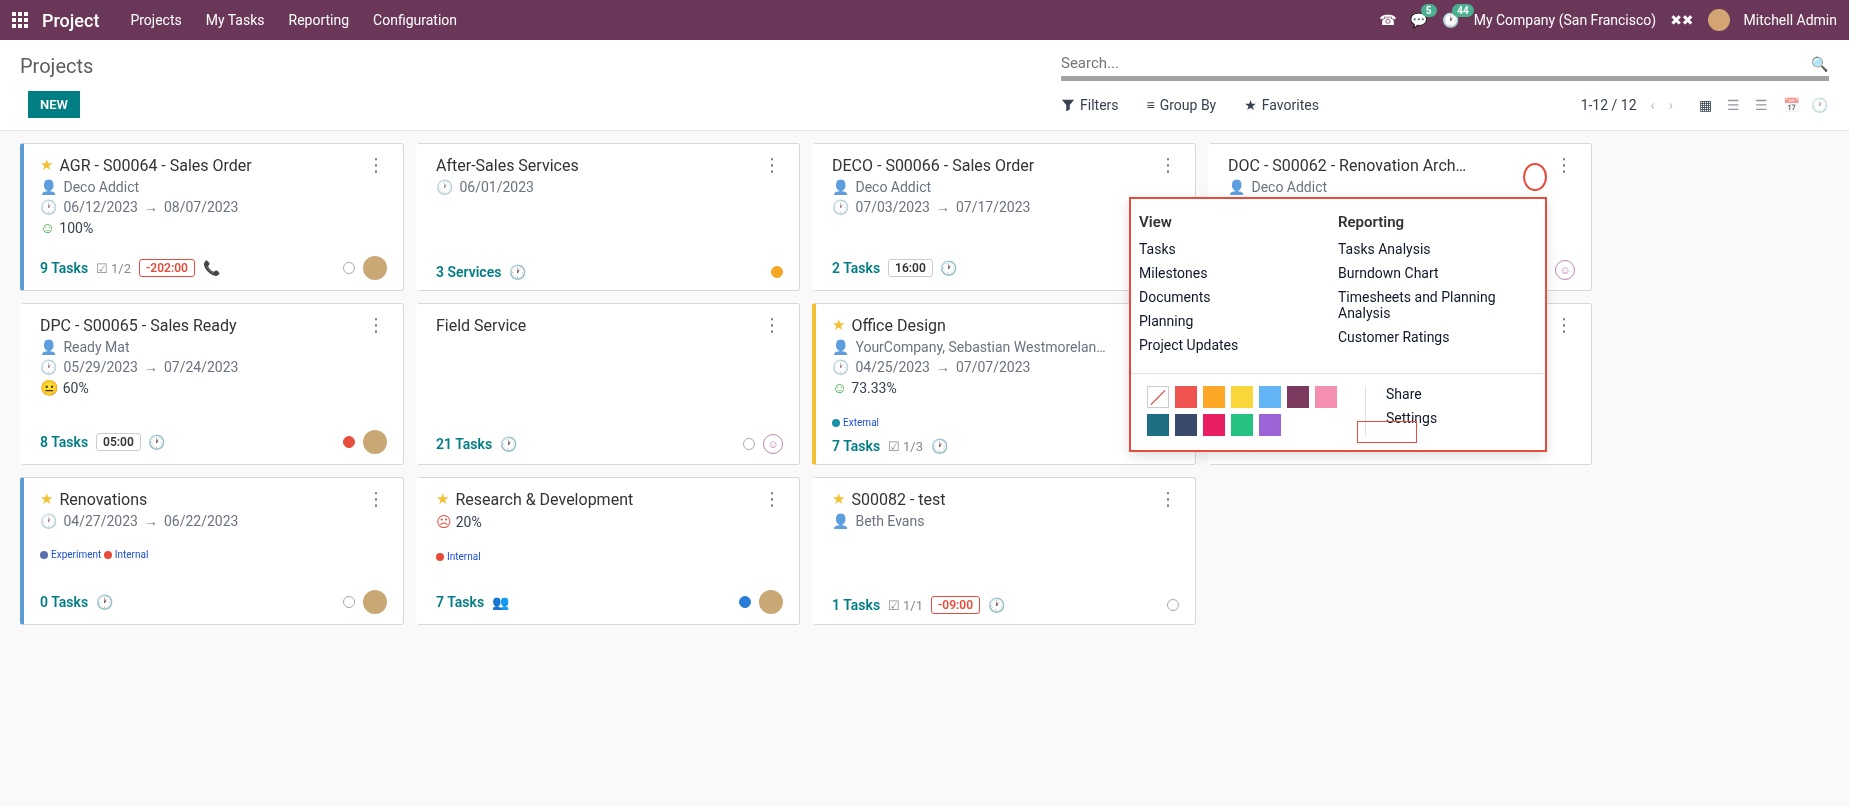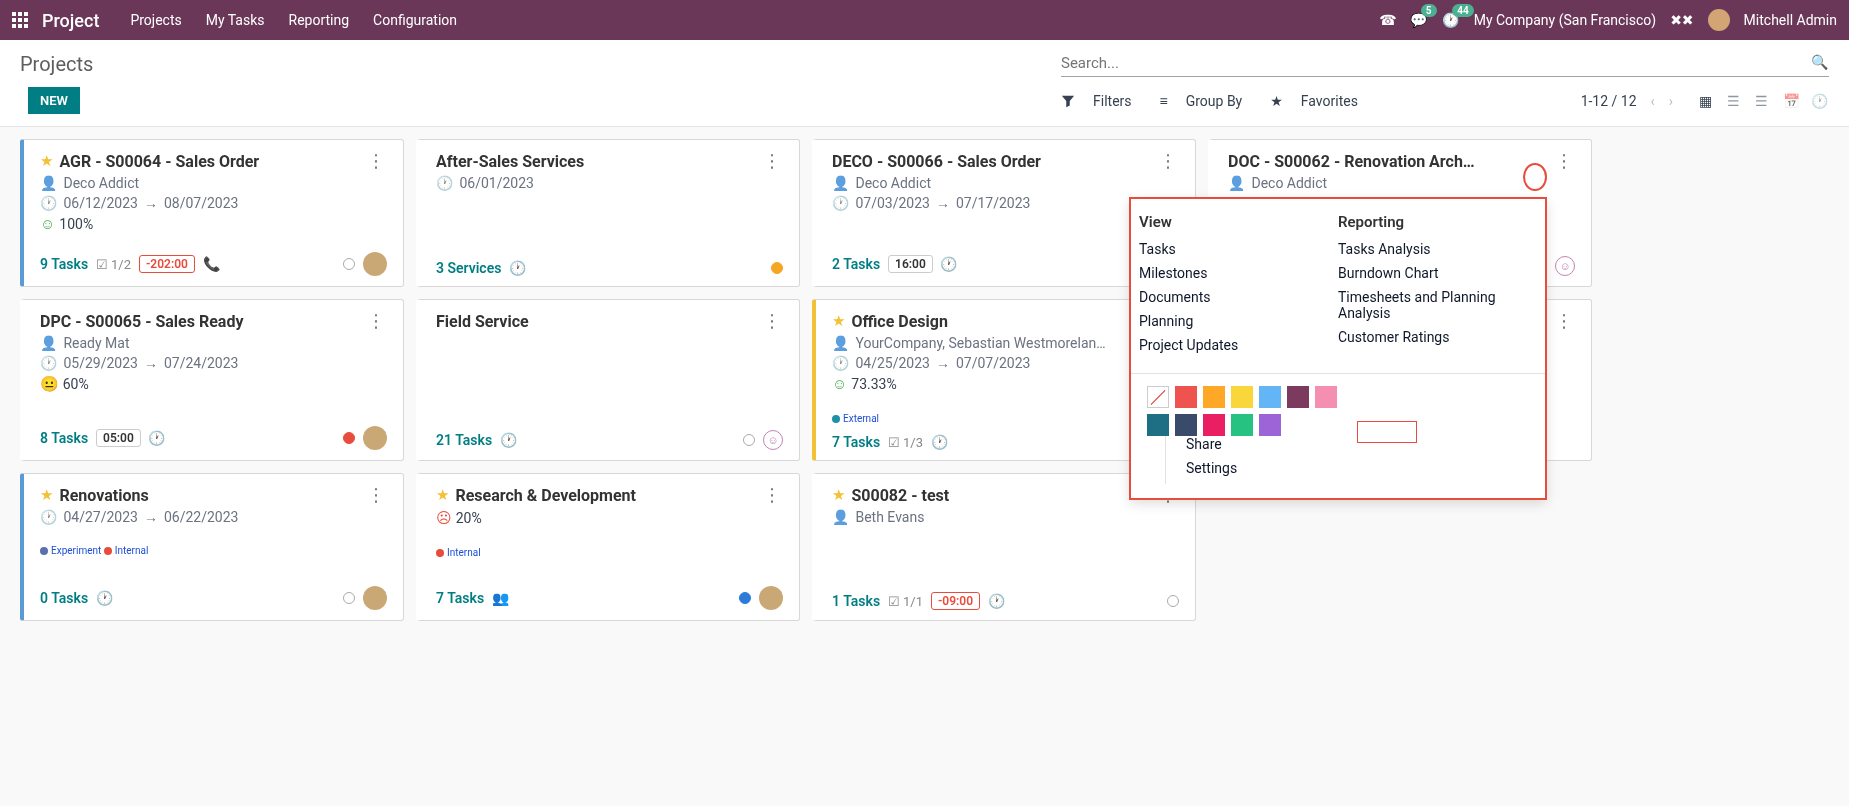--- a/index.html
+++ b/index.html
@@ -12,38 +12,38 @@
 .nav-links { display:flex; gap:24px; }
 .nav-links a { color:#fff; text-decoration:none; font-size:14px; }
 .nav-right { margin-left:auto; display:flex; align-items:center; gap:14px; }
 .badge-wrap { position:relative; }
 .badge { position:absolute; top:-8px; left:10px; background:#4caf90; color:#fff; font-size:10px; padding:1px 5px; border-radius:8px; font-weight:600; }
 .avatar-sm { width:22px; height:22px; border-radius:50%; background:#d4a574; display:inline-block; }
 
 .cp { background:#fff; padding:10px 20px 12px; border-bottom:1px solid #e5e5e5; }
 .cp-row1 { display:flex; align-items:center; justify-content:space-between; margin-bottom:10px; }
 .bc { font-size:20px; color:#5f5e5e; }
-.search-box { width:768px; border-bottom:1px solid #a3a3a3; display:flex; align-items:flex-start; padding:4px 0; }
+.search-box { width:768px; border-bottom:5px solid #a3a3a3; display:flex; align-items:flex-end; padding:4px 0; }
 .search-box input { border:none; outline:none; font-size:15px; flex:1; background:transparent; }
 .cp-row2 { display:flex; align-items:center;padding-left:8px; }
 .btn-new { background:#017e84; color:#fff; border:none; padding:6px 12px; font-weight:600; font-size:13px; cursor:pointer; }
 .search-opts { margin-left:auto; display:flex; gap:28px; width:768px; align-items:center; }
-.opt { display:flex; align-items:center; gap:18px; color:#374151; cursor:pointer; }
+.opt { display:flex; align-items:center; gap:5px; color:#374151; cursor:pointer; }
 .pager-wrap { margin-left:auto; display:flex; align-items:center; gap:14px; }
 .view-icons { display:flex; gap:10px; margin-left:12px; }
 .view-icons .vi { width:18px; height:16px; cursor:pointer; opacity:.55; }
 .view-icons .vi.active { opacity:1; }
 
 .grid { padding:12px 20px; display:grid; grid-template-columns:repeat(4, 384px); gap:12px; position:relative; }
 .card { background:#fff; border:1px solid #d8d8d8; border-radius:3px; padding:12px 16px 10px; min-height:148px; display:flex; flex-direction:column; position:relative; border-left:4px solid transparent; }
 .card.blue   { border-left-color:#5b9bd5; }
 .card.yellow { border-left-color:#f3c135; }
 .card-head { display:flex; gap:6px; align-items:flex-start; }
 .star { color:#f3c135; font-size:15px; }
-.title { font-weight:700; font-size:16px; color:#333; flex:1; white-space:nowrap; overflow:hidden; text-overflow:ellipsis; }
+.title { font-weight:400; font-size:16px; color:#333; flex:1; white-space:nowrap; overflow:hidden; text-overflow:ellipsis; }
 .dots { color:#6b7280; cursor:pointer; font-size:18px; line-height:1; padding:0 2px; }
 .meta { color:#6b7280; font-size:14px; margin-top:4px; display:flex; align-items:center; gap:6px; }
 .meta .ic { opacity:.7; }
 .satisfy { display:flex; align-items:center; gap:4px; margin-top:4px; font-size:14px; }
 .face-good { color:#4caf50; font-size:15px; }
 .face-ok { color:#f5a623; font-size:15px; }
 .face-bad { color:#e74c3c; font-size:15px; }
 .tag-row { margin-top:20px; font-size:10px; color:#1d4ed8; }
 .tag-dot { display:inline-block; width:8px; height:8px; border-radius:50%; margin-right:3px; vertical-align:middle; }
 .foot { margin-top:auto; display:flex; align-items:center; gap:8px; padding-top:10px; }
@@ -61,21 +61,21 @@
 .avatar { width:24px; height:24px; border-radius:50%; background:#c9a876; display:inline-block; }
 .face-circle { width:20px; height:20px; border-radius:50%; border:1.5px solid #c084b4; display:flex; align-items:center; justify-content:center; color:#c084b4; font-size:11px; }
 
 .popover { position:absolute; left:1130px; top:198px; width:416px; background:#fff; border:1px solid #ccc; box-shadow:0 4px 12px rgba(0,0,0,.15); padding:14px 0 14px; z-index:30; }
 .popover::before { content:""; position:absolute; inset:-2px; border:2px solid #e74c3c; pointer-events:none; z-index:-1; }
 .hl-oval { position:absolute; left:1523px; top:163px; width:24px; height:28px; border:2px solid #e74c3c; border-radius:50%; z-index:31; }
 .pop-cols { display:flex; padding:0 8px 12px; }
 .pop-col { flex:1; }
 .pop-h { font-weight:600; color:#333; margin-bottom:10px; font-size:15px; }
 .pop-it { color:#0f172a; margin-bottom:8px; cursor:pointer; font-size:14px; }
-.pop-bottom { border-top:1px solid #e2e2e2; display:flex; padding:12px 16px 0;flex-direction:column; }
+.pop-bottom { border-top:1px solid #e2e2e2; display:flex; padding:12px 16px 0; }
 .swatches { display:flex; flex-wrap:wrap; gap:6px; width:200px; }
 .sw { width:22px; height:22px; cursor:pointer; }
 .sw.none { background:#fff; border:1px solid #ccc; position:relative; }
 .sw.none::after { content:""; position:absolute; left:0; right:0; top:50%; border-top:1px solid #d33; transform:rotate(-45deg); }
 .pop-side { margin-left:18px; border-left:1px solid #e2e2e2; padding-left:20px; }
 .hl-settings { position:absolute; border:1.5px solid #e74c3c; width:60px; height:22px; left:1357px; top:421px; z-index:32; pointer-events:none; }
 .ic-svg { width:14px; height:14px; fill:currentColor; }
 </style>
 </head>
 <body>

